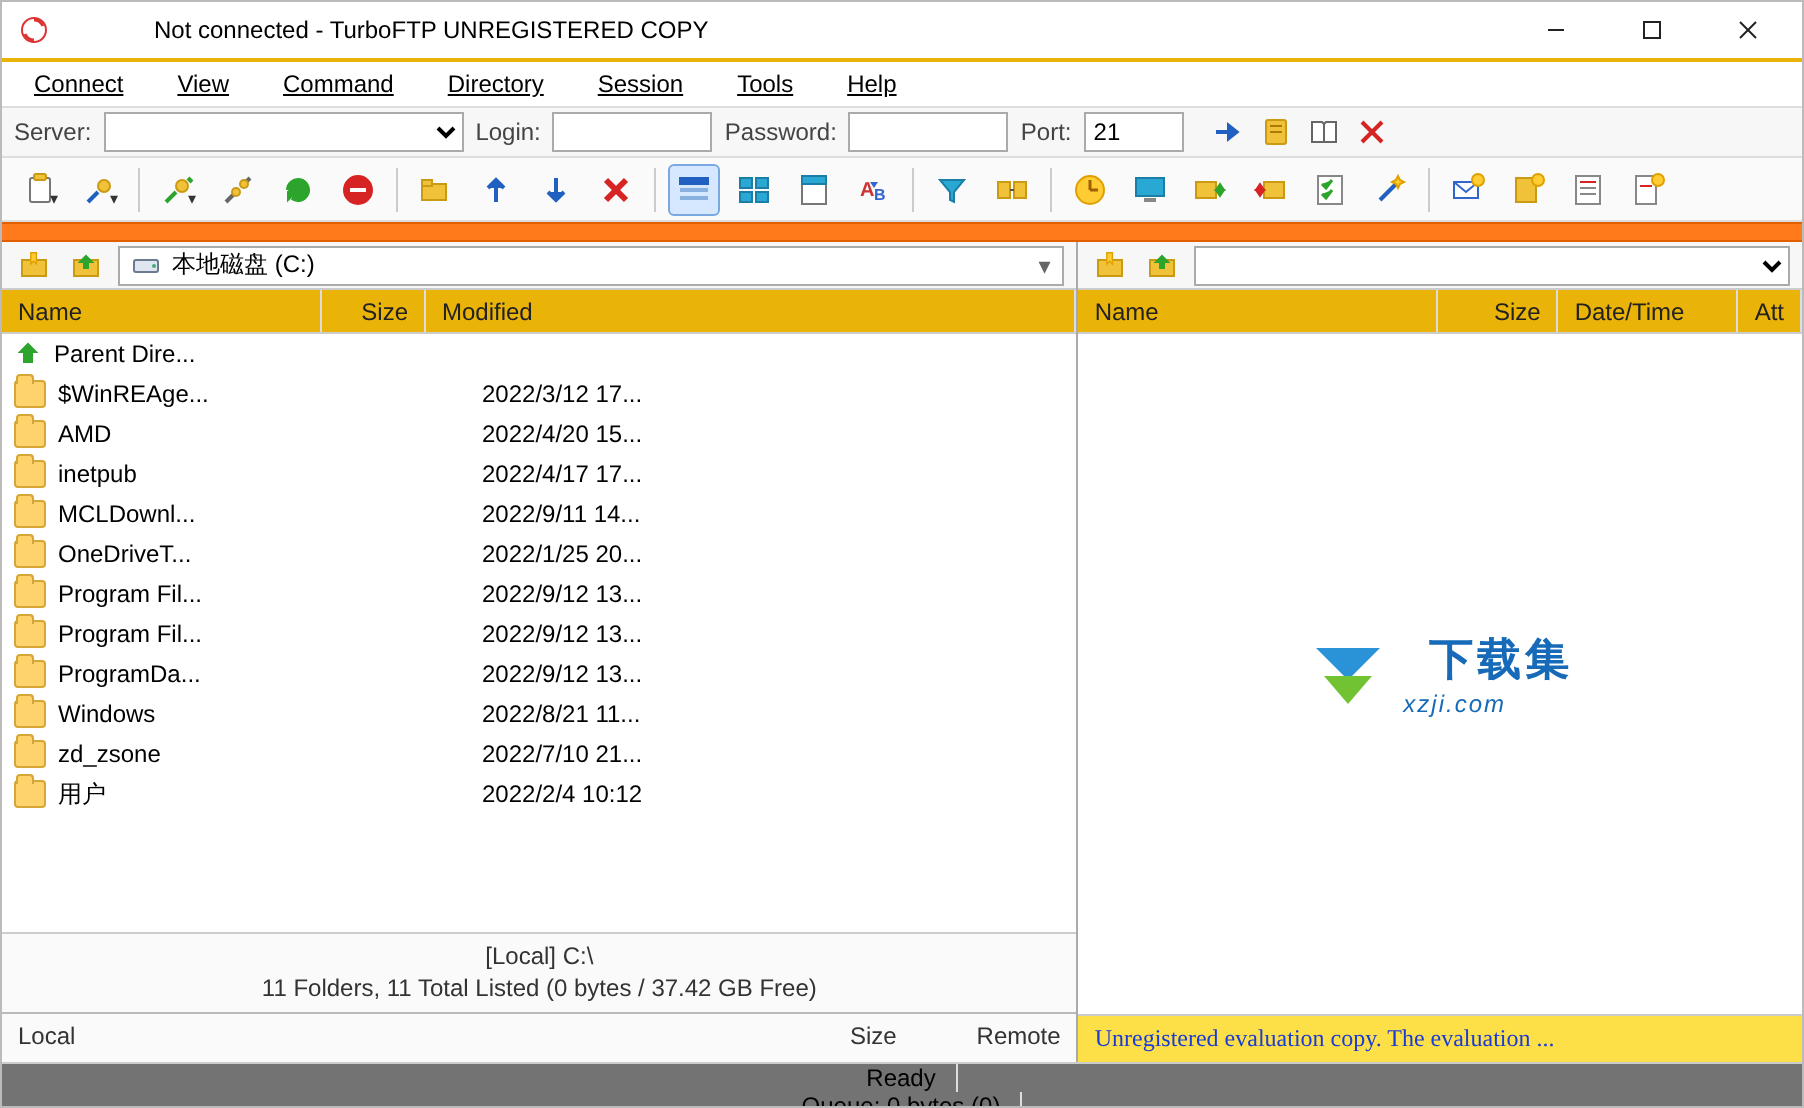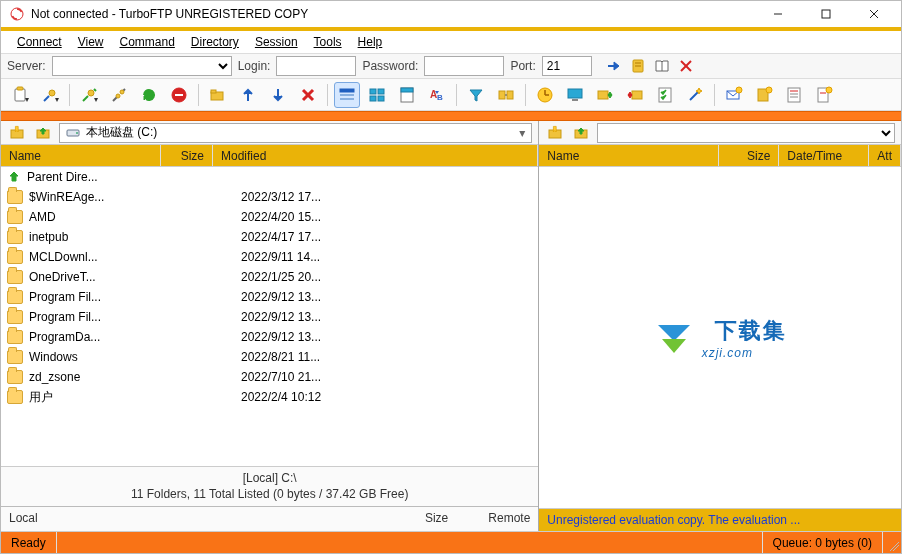--- a/index.html
+++ b/index.html
@@ -1,27 +1,27 @@
 <!DOCTYPE html>
 <html><head>
 <meta charset="utf-8">
 <style>
   * { box-sizing: border-box; }
   html, body { margin:0; padding:0; font-family: "Segoe UI", Tahoma, Arial, sans-serif; font-size:12px; color:#000; background:#fff; }
   .window { width:902px; height:554px; border:1px solid #bbb; display:flex; flex-direction:column; background:#fff; overflow:hidden;}
   
-  .titlebar { height:30px; display:flex; align-items:center; padding:0 4px; border-bottom:4px solid #eab308;}
+  .titlebar { height:30px; display:flex; align-items:center; padding:0 4px; border-bottom:2px solid #eab308;gap:46px;}
   .titlebar .app-icon { width:16px; height:16px; margin:0 6px 0 4px; }
   .titlebar .title { flex:0 0 auto; font-size:12px; }
   .titlebar .spacer { flex:1; }
   .win-controls { display:flex; gap:2px; }
   .win-btn { width:46px; height:28px; display:flex; align-items:center; justify-content:center; cursor:default;}
   .win-btn svg { width:10px; height:10px; stroke:#222; stroke-width:1; fill:none; }
   
-  .menubar { height:22px; display:flex; align-items:center; padding:0 8px; gap:0; }
+  .menubar { height:22px; display:flex; align-items:center; padding:0 8px; gap:11px; }
   .menubar .menu-item { padding:2px 8px; cursor:default; }
   .menubar .menu-item span.ul { text-decoration:underline; }
   
   .connbar { height:26px; border-top:1px solid #ddd; border-bottom:1px solid #ddd; display:flex; align-items:center; padding:0 6px; gap:6px; background:#f7f7f7;}
   .connbar label { color:#444; }
   .connbar input, .connbar select { height:20px; border:1px solid #aaa; font-size:12px; padding:0 4px; background:#fff;}
   .connbar .sel-server { width:180px; }
   .connbar .in-login { width:80px; }
   .connbar .in-pass { width:80px; }
   .connbar .in-port { width:50px; }
@@ -59,23 +59,23 @@
   .folder-icon { width:16px; height:14px; background:#ffd36b; border:1px solid #d6a636; border-radius:2px; position:relative; }
   .folder-icon::before { content:""; position:absolute; top:-4px; left:0; width:7px; height:4px; background:#ffd36b; border:1px solid #d6a636; border-bottom:none; border-radius:2px 2px 0 0;}
   .up-icon { width:14px; height:14px; }
   .panel-footer { border-top:1px solid #ccc; padding:4px 8px; text-align:center; color:#333; background:#fafafa; font-size:12px; line-height:1.3;}
   .panel-footer.small { text-align:left; display:flex; gap:40px;}
   .panel-right .empty-pane { flex:1; display:flex; align-items:center; justify-content:center; position:relative; background:#fff;}
   .watermark { display:flex; align-items:center; gap:8px; opacity:0.95;}
   .watermark .logo { width:40px; height:34px; }
   .watermark .txt1 { font-size:22px; font-weight:700; color:#0a63b4; letter-spacing:2px;margin-left:13px;}
   .watermark .txt2 { font-size:12px; color:#0a63b4; letter-spacing:1px;font-style:italic;}
-  .eval-msg { border-top:1px solid #ccc; padding:4px 8px; color:#1a3bd6; background:#eab308; white-space:nowrap; overflow:hidden; text-overflow:ellipsis;}
-  
-  .statusbar { height:22px; border-top:1px solid #ccc; display:flex; align-items:center; background:#f97316; font-size:12px;}
+  .eval-msg { border-top:1px solid #ccc; padding:4px 8px; color:#1a3bd6; background:#fde047; white-space:nowrap; overflow:hidden; text-overflow:ellipsis;font-family:Liberation Serif, serif;}
+  
+  .statusbar { height:22px; border-top:1px solid #ccc; display:flex; align-items:center; background:#737373; font-size:12px;flex-direction:column;}
   .statusbar .cell { padding:0 10px; border-right:1px solid #ddd; height:100%; display:flex; align-items:center;}
   .statusbar .flex { flex:1; }
   .statusbar .grip { width:16px; height:16px; margin-right:2px; background:
      linear-gradient(135deg, transparent 60%, #bbb 60%, #bbb 62%, transparent 62%, transparent 70%, #bbb 70%, #bbb 72%, transparent 72%, transparent 80%, #bbb 80%, #bbb 82%, transparent 82%);}
   
   .blue { fill:#2060c0; stroke:#2060c0; }
   .green { fill:#2da52d; stroke:#2da52d; }
   .red { fill:#d62323; stroke:#d62323; }
   .yellow { fill:#f0c23a; stroke:#c99a12; }
   .gray { fill:#888; stroke:#666; }

